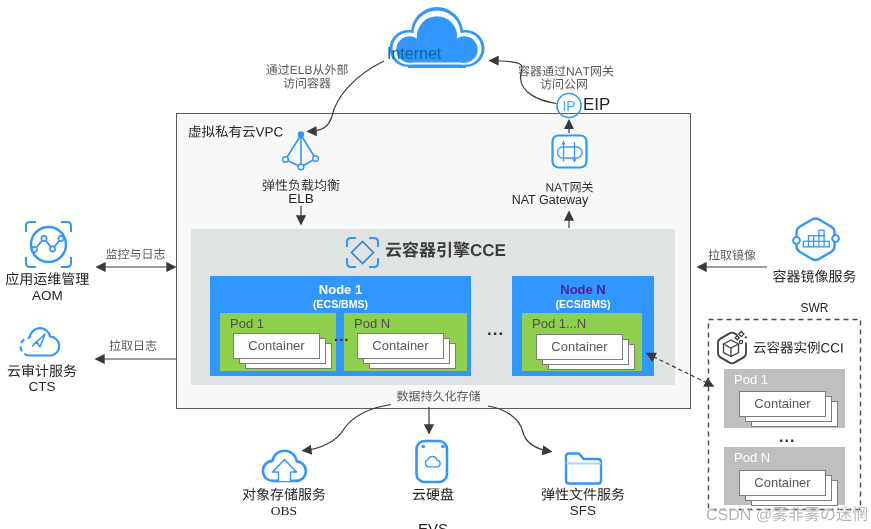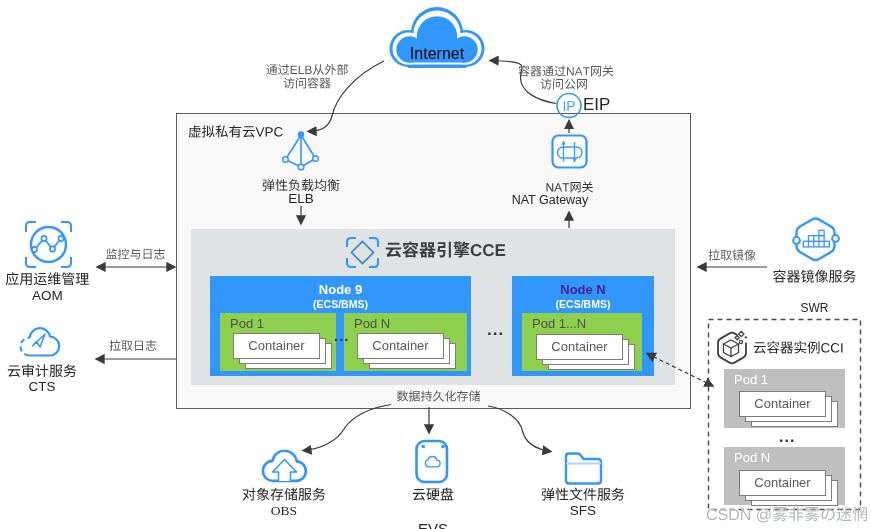--- a/index.html
+++ b/index.html
@@ -15,21 +15,21 @@
   .dots{position:absolute;color:#333;font-weight:bold;font-size:15px;letter-spacing:1px;}
 </style>
 </head>
 <body>
 
 <div class="abs" style="left:176px;top:113px;width:513px;height:294px;border:1px solid #5c5c5c;background:#f8f8f8;"></div>
 
 <div class="abs" style="left:191px;top:229px;width:484px;height:156px;background:#dfe3e4;"></div>
 
 <div class="abs" style="left:210px;top:276px;width:261px;height:100px;background:#3297fd;">
-  <div style="text-align:center;color:#fff;font-weight:bold;font-size:13px;margin-top:6px;">Node 9</div>
+  <div style="text-align:center;color:#fff;font-weight:bold;font-size:13px;margin-top:6px;">Node 1</div>
   <div style="text-align:center;color:#fff;font-weight:bold;font-size:10.5px;margin-top:1px;">(ECS/BMS)</div>
 </div>
 <div class="abs" style="left:220px;top:313px;width:116px;height:58px;background:#8ed04e;">
   <div style="margin:3px 0 0 10px;font-size:13px;color:#4f4f4f;">Pod 1</div>
 </div>
 <div class="abs" style="left:344px;top:313px;width:123px;height:58px;background:#8ed04e;">
   <div style="margin:3px 0 0 10px;font-size:13px;color:#4f4f4f;">Pod N</div>
 </div>
 <div class="dots" style="left:334px;top:327px;">...</div>
 <div class="stack" style="left:233px;top:333px;">
@@ -224,13 +224,13 @@
 <path transform="translate(242.0,499.5)" fill="#262626" d="M7.0 -5.5C7.7 -4.5 8.3 -3.2 8.5 -2.4L9.5 -2.8C9.2 -3.7 8.6 -4.9 7.9 -5.9ZM1.3 -6.3C2.1 -5.6 3.0 -4.7 3.9 -3.7C3.0 -1.9 1.9 -0.6 0.6 0.2C0.9 0.4 1.2 0.8 1.4 1.1C2.7 0.2 3.8 -1.1 4.6 -2.8C5.2 -2.1 5.8 -1.3 6.1 -0.7L6.9 -1.5C6.5 -2.2 5.9 -3.1 5.1 -3.9C5.7 -5.5 6.2 -7.5 6.4 -9.7L5.8 -9.9L5.6 -9.9H1.0V-8.9H5.3C5.1 -7.4 4.7 -6.0 4.3 -4.8C3.6 -5.6 2.8 -6.3 2.0 -7.0ZM10.7 -11.8V-8.4H6.7V-7.4H10.7V-0.3C10.7 -0.1 10.6 0.0 10.4 0.0C10.1 0.0 9.4 0.0 8.5 0.0C8.6 0.3 8.8 0.8 8.8 1.1C10.0 1.1 10.7 1.1 11.1 0.9C11.6 0.7 11.7 0.4 11.7 -0.3V-7.4H13.4V-8.4H11.7V-11.8Z M18.8 -11.8C18.0 -10.7 16.6 -9.3 14.7 -8.3C15.0 -8.1 15.3 -7.8 15.4 -7.5C15.7 -7.7 16.0 -7.9 16.2 -8.1V-5.8H18.6C17.5 -5.1 16.3 -4.6 14.9 -4.3C15.1 -4.1 15.3 -3.8 15.4 -3.6C16.8 -3.9 18.1 -4.5 19.2 -5.2C19.6 -4.9 19.9 -4.7 20.2 -4.5C19.0 -3.6 17.0 -2.8 15.4 -2.5C15.6 -2.3 15.8 -2.0 16.0 -1.7C17.5 -2.2 19.4 -3.0 20.7 -3.9C20.9 -3.7 21.1 -3.4 21.3 -3.2C19.9 -2.0 17.3 -0.9 15.2 -0.4C15.4 -0.2 15.7 0.1 15.8 0.4C17.7 -0.2 20.1 -1.2 21.6 -2.4C22.0 -1.4 21.8 -0.5 21.3 -0.2C21.0 0.0 20.7 0.0 20.3 0.0C20.0 0.0 19.5 0.0 19.0 -0.0C19.1 0.3 19.2 0.7 19.2 1.0C19.7 1.0 20.1 1.0 20.5 1.0C21.1 1.0 21.5 0.9 22.0 0.6C22.9 -0.0 23.2 -1.5 22.5 -3.0L23.2 -3.3C23.8 -2.0 25.0 -0.4 26.6 0.4C26.8 0.1 27.1 -0.3 27.3 -0.5C25.8 -1.2 24.7 -2.5 24.1 -3.8C24.8 -4.1 25.5 -4.5 26.1 -4.9L25.2 -5.5C24.4 -5.0 23.1 -4.2 22.1 -3.7C21.6 -4.4 20.9 -5.1 19.9 -5.7L20.0 -5.8H25.9V-8.9H22.1C22.6 -9.4 23.0 -9.9 23.2 -10.4L22.5 -10.9L22.4 -10.8H19.3C19.5 -11.1 19.7 -11.3 19.9 -11.6ZM18.5 -10.0H21.8C21.5 -9.6 21.2 -9.2 20.9 -8.9H17.4C17.8 -9.3 18.2 -9.6 18.5 -10.0ZM17.2 -8.1H20.9C20.6 -7.5 20.2 -7.0 19.7 -6.6H17.2ZM21.9 -8.1H24.9V-6.6H20.9C21.3 -7.0 21.6 -7.5 21.9 -8.1Z M36.6 -4.9V-3.7H32.7V-2.7H36.6V-0.1C36.6 0.1 36.5 0.1 36.3 0.1C36.0 0.1 35.2 0.1 34.3 0.1C34.4 0.4 34.6 0.8 34.6 1.1C35.8 1.1 36.6 1.1 37.1 1.0C37.5 0.8 37.6 0.5 37.6 -0.1V-2.7H41.4V-3.7H37.6V-4.5C38.7 -5.2 39.8 -6.0 40.5 -6.9L39.8 -7.4L39.6 -7.4H33.9V-6.4H38.7C38.1 -5.8 37.3 -5.2 36.6 -4.9ZM33.4 -11.8C33.2 -11.2 33.0 -10.5 32.8 -9.9H28.9V-8.9H32.4C31.4 -7.0 30.1 -5.2 28.4 -4.0C28.6 -3.7 28.9 -3.3 29.0 -3.0C29.6 -3.5 30.1 -3.9 30.6 -4.5V1.1H31.7V-5.8C32.4 -6.7 33.0 -7.8 33.5 -8.9H41.1V-9.9H33.9C34.1 -10.4 34.3 -11.0 34.5 -11.5Z M46.1 -10.5C46.7 -9.9 47.3 -9.0 47.6 -8.5L48.4 -9.0C48.1 -9.6 47.4 -10.4 46.8 -11.0ZM48.6 -7.5V-6.6H51.3C50.3 -5.6 49.3 -4.8 48.2 -4.1C48.4 -3.9 48.7 -3.5 48.9 -3.3C49.2 -3.6 49.6 -3.8 49.9 -4.0V1.1H50.8V0.4H53.9V1.0H54.8V-5.1H51.1C51.6 -5.5 52.1 -6.0 52.5 -6.6H55.4V-7.5H53.3C54.1 -8.6 54.8 -9.8 55.3 -11.0L54.4 -11.3C54.1 -10.7 53.8 -10.0 53.4 -9.4V-10.2H51.8V-11.8H50.8V-10.2H49.0V-9.3H50.8V-7.5ZM51.8 -9.3H53.3C53.0 -8.7 52.6 -8.1 52.1 -7.5H51.8ZM50.8 -2.0H53.9V-0.5H50.8ZM50.8 -2.8V-4.2H53.9V-2.8ZM46.8 0.6C47.0 0.4 47.4 0.1 49.4 -1.1C49.3 -1.3 49.2 -1.7 49.1 -1.9L47.8 -1.1V-7.3H45.5V-6.3H46.8V-1.3C46.8 -0.7 46.5 -0.4 46.3 -0.3C46.5 -0.1 46.8 0.4 46.8 0.6ZM45.0 -11.8C44.4 -9.6 43.5 -7.5 42.4 -6.1C42.5 -5.8 42.8 -5.3 42.9 -5.1C43.2 -5.6 43.6 -6.1 43.9 -6.7V1.1H44.9V-8.6C45.3 -9.6 45.6 -10.6 45.9 -11.5Z M57.5 -11.2V-6.2C57.5 -4.1 57.4 -1.3 56.5 0.6C56.7 0.7 57.1 1.0 57.3 1.1C58.0 -0.2 58.3 -2.0 58.4 -3.6H60.6V-0.2C60.6 0.1 60.5 0.1 60.3 0.1C60.2 0.1 59.6 0.1 58.9 0.1C59.1 0.4 59.2 0.9 59.2 1.1C60.2 1.1 60.7 1.1 61.1 0.9C61.5 0.8 61.6 0.4 61.6 -0.1V-11.2ZM58.5 -10.3H60.6V-8.0H58.5ZM58.5 -7.0H60.6V-4.6H58.4C58.5 -5.2 58.5 -5.7 58.5 -6.2ZM68.0 -5.5C67.7 -4.3 67.2 -3.2 66.6 -2.3C66.0 -3.3 65.5 -4.3 65.1 -5.5ZM62.8 -11.2V1.1H63.8V-5.5H64.2C64.6 -4.0 65.2 -2.7 66.0 -1.5C65.4 -0.8 64.6 -0.2 63.9 0.3C64.1 0.4 64.4 0.8 64.5 1.0C65.3 0.6 66.0 -0.0 66.6 -0.8C67.3 0.0 68.0 0.7 68.9 1.1C69.1 0.9 69.4 0.5 69.6 0.3C68.7 -0.1 67.9 -0.7 67.2 -1.5C68.1 -2.8 68.8 -4.4 69.2 -6.3L68.6 -6.5L68.4 -6.4H63.8V-10.2H67.7V-8.5C67.7 -8.3 67.7 -8.3 67.5 -8.3C67.3 -8.3 66.5 -8.3 65.7 -8.3C65.8 -8.0 66.0 -7.7 66.0 -7.4C67.1 -7.4 67.8 -7.4 68.2 -7.5C68.7 -7.7 68.8 -8.0 68.8 -8.5V-11.2Z M76.2 -5.3C76.2 -4.8 76.1 -4.4 76.0 -3.9H71.8V-3.0H75.7C74.8 -1.2 73.3 -0.3 70.8 0.2C71.0 0.4 71.3 0.9 71.4 1.1C74.1 0.4 75.9 -0.7 76.8 -3.0H81.0C80.8 -1.2 80.5 -0.3 80.2 -0.1C80.0 0.1 79.9 0.1 79.6 0.1C79.2 0.1 78.3 0.1 77.4 -0.0C77.6 0.3 77.8 0.6 77.8 0.9C78.6 1.0 79.5 1.0 79.9 1.0C80.4 0.9 80.7 0.9 81.0 0.6C81.5 0.1 81.8 -0.9 82.1 -3.5C82.2 -3.6 82.2 -3.9 82.2 -3.9H77.1C77.2 -4.4 77.3 -4.8 77.3 -5.2ZM80.4 -9.4C79.6 -8.6 78.5 -7.9 77.1 -7.4C76.0 -7.9 75.1 -8.5 74.5 -9.2L74.7 -9.4ZM75.3 -11.8C74.6 -10.6 73.2 -9.1 71.3 -8.1C71.5 -7.9 71.8 -7.6 71.9 -7.3C72.6 -7.7 73.3 -8.2 73.8 -8.6C74.4 -8.0 75.1 -7.4 75.9 -7.0C74.3 -6.4 72.4 -6.1 70.6 -5.9C70.8 -5.7 71.0 -5.3 71.1 -5.0C73.1 -5.2 75.2 -5.7 77.1 -6.4C78.7 -5.7 80.7 -5.3 82.9 -5.2C83.0 -5.5 83.2 -5.9 83.5 -6.1C81.6 -6.2 79.8 -6.5 78.4 -6.9C79.9 -7.7 81.2 -8.7 82.1 -9.9L81.4 -10.4L81.3 -10.3H75.6C75.9 -10.7 76.2 -11.1 76.4 -11.6Z"></path>
 <path transform="translate(412.0,499.5)" fill="#262626" d="M2.3 -10.6V-9.6H11.8V-10.6ZM2.0 0.6C2.5 0.4 3.4 0.3 11.1 -0.3C11.4 0.2 11.7 0.7 11.9 1.2L12.9 0.6C12.2 -0.7 10.8 -2.8 9.6 -4.4L8.7 -3.9C9.2 -3.1 9.9 -2.2 10.4 -1.3L3.4 -0.8C4.5 -2.1 5.7 -3.9 6.6 -5.6H13.2V-6.7H0.8V-5.6H5.1C4.2 -3.8 3.1 -2.1 2.7 -1.6C2.2 -1.0 1.9 -0.6 1.6 -0.6C1.7 -0.2 1.9 0.4 2.0 0.6Z M20.0 -8.9V-3.6H22.9C22.8 -2.9 22.6 -2.2 22.1 -1.6C21.6 -2.0 21.2 -2.6 20.9 -3.2L20.0 -3.0C20.4 -2.1 20.9 -1.5 21.5 -0.9C21.0 -0.4 20.2 0.0 19.0 0.3C19.2 0.5 19.5 0.9 19.7 1.1C20.8 0.8 21.7 0.3 22.3 -0.3C23.5 0.4 25.0 0.9 26.9 1.1C27.1 0.9 27.3 0.5 27.5 0.2C25.6 0.1 24.1 -0.4 22.9 -1.1C23.5 -1.8 23.7 -2.7 23.9 -3.6H27.0V-8.9H23.9V-10.2H27.3V-11.1H19.7V-10.2H22.9V-8.9ZM21.0 -5.8H22.9V-5.1L22.9 -4.4H21.0ZM23.9 -4.4 23.9 -5.1V-5.8H26.1V-4.4ZM21.0 -8.0H22.9V-6.6H21.0ZM23.9 -8.0H26.1V-6.6H23.9ZM14.7 -11.0V-10.1H16.5C16.1 -7.9 15.4 -5.9 14.4 -4.6C14.6 -4.3 14.9 -3.7 14.9 -3.4C15.2 -3.8 15.4 -4.2 15.7 -4.6V0.5H16.6V-0.6H19.3V-6.7H16.6C17.0 -7.8 17.2 -8.9 17.5 -10.1H19.4V-11.0ZM16.6 -5.8H18.4V-1.6H16.6Z M33.5 -6.0C34.2 -5.6 35.2 -4.9 35.7 -4.5L36.2 -5.2C35.8 -5.6 34.8 -6.2 34.0 -6.6ZM34.5 -11.9C34.4 -11.6 34.2 -11.1 34.0 -10.7H31.0V-8.2L31.0 -7.7H28.7V-6.8H30.8C30.6 -5.9 30.1 -5.1 29.0 -4.4C29.3 -4.2 29.7 -3.8 29.8 -3.6C31.1 -4.5 31.7 -5.6 31.9 -6.8H38.4V-5.1C38.4 -5.0 38.3 -4.9 38.1 -4.9C37.9 -4.9 37.3 -4.9 36.6 -4.9C36.8 -4.7 36.9 -4.3 37.0 -4.0C37.9 -4.0 38.5 -4.0 38.9 -4.2C39.3 -4.3 39.4 -4.6 39.4 -5.1V-6.8H41.4V-7.7H39.4V-10.7H35.2L35.6 -11.7ZM33.6 -9.1C34.3 -8.7 35.2 -8.1 35.6 -7.7H32.0L32.0 -8.2V-9.8H38.4V-7.7H35.7L36.2 -8.3C35.7 -8.8 34.8 -9.3 34.1 -9.7ZM30.2 -3.7V-0.2H28.6V0.7H41.4V-0.2H39.8V-3.7ZM31.2 -0.2V-2.8H33.1V-0.2ZM34.0 -0.2V-2.8H35.9V-0.2ZM36.9 -0.2V-2.8H38.8V-0.2Z"></path>
 <path transform="translate(541.0,499.5)" fill="#262626" d="M6.4 -11.3C6.9 -10.6 7.5 -9.6 7.7 -9.0L8.6 -9.5C8.3 -10.1 7.8 -11.0 7.2 -11.6ZM1.0 -8.0C1.0 -6.7 1.0 -5.0 0.9 -3.9H3.7C3.6 -1.3 3.4 -0.3 3.2 -0.1C3.1 0.1 2.9 0.1 2.7 0.1C2.4 0.1 1.8 0.1 1.1 0.0C1.2 0.3 1.4 0.7 1.4 1.0C2.1 1.1 2.7 1.1 3.1 1.1C3.5 1.0 3.8 0.9 4.0 0.6C4.4 0.2 4.6 -1.1 4.7 -4.4C4.8 -4.5 4.8 -4.8 4.8 -4.8H1.8L1.9 -7.1H4.7V-11.1H0.8V-10.2H3.7V-8.0ZM6.7 -5.8H8.7V-4.5H6.7ZM9.8 -5.8H11.8V-4.5H9.8ZM6.7 -7.9H8.7V-6.6H6.7ZM9.8 -7.9H11.8V-6.6H9.8ZM5.0 -2.4V-1.5H8.7V1.1H9.8V-1.5H13.4V-2.4H9.8V-3.6H12.9V-8.8H10.8C11.3 -9.5 11.9 -10.5 12.3 -11.4L11.3 -11.7C10.9 -10.8 10.2 -9.6 9.7 -8.8H5.8V-3.6H8.7V-2.4Z M16.4 -11.8V1.1H17.5V-11.8ZM15.1 -9.1C15.0 -8.0 14.8 -6.4 14.4 -5.5L15.2 -5.2C15.6 -6.2 15.8 -7.8 15.9 -9.0ZM17.6 -9.2C18.0 -8.4 18.4 -7.4 18.5 -6.8L19.3 -7.2C19.2 -7.8 18.7 -8.8 18.3 -9.5ZM18.7 -0.4V0.6H27.3V-0.4H23.8V-3.9H26.6V-4.9H23.8V-7.8H27.0V-8.8H23.8V-11.7H22.7V-8.8H21.0C21.1 -9.5 21.3 -10.2 21.4 -10.9L20.4 -11.1C20.1 -9.2 19.5 -7.3 18.7 -6.1C19.0 -6.0 19.5 -5.7 19.7 -5.6C20.0 -6.2 20.4 -6.9 20.6 -7.8H22.7V-4.9H19.7V-3.9H22.7V-0.4Z M33.9 -11.5C34.3 -10.8 34.8 -9.9 35.0 -9.3L36.1 -9.7C35.9 -10.3 35.4 -11.2 35.0 -11.9ZM28.7 -9.3V-8.3H30.9C31.7 -6.1 32.8 -4.3 34.3 -2.8C32.7 -1.5 30.8 -0.6 28.5 0.1C28.7 0.4 29.1 0.8 29.2 1.1C31.5 0.3 33.4 -0.7 35.0 -2.0C36.6 -0.6 38.5 0.4 40.8 1.0C41.0 0.7 41.3 0.3 41.5 0.1C39.3 -0.5 37.4 -1.5 35.8 -2.8C37.3 -4.3 38.3 -6.0 39.1 -8.3H41.4V-9.3ZM35.1 -3.5C33.7 -4.9 32.7 -6.5 32.0 -8.3H38.0C37.3 -6.4 36.3 -4.8 35.1 -3.5Z M46.4 -4.8V-3.8H50.5V1.1H51.5V-3.8H55.3V-4.8H51.5V-7.9H54.7V-8.9H51.5V-11.6H50.5V-8.9H48.6C48.8 -9.5 48.9 -10.2 49.1 -10.8L48.0 -11.1C47.7 -9.2 47.1 -7.4 46.3 -6.3C46.6 -6.1 47.0 -5.9 47.2 -5.7C47.6 -6.3 48.0 -7.1 48.2 -7.9H50.5V-4.8ZM45.8 -11.7C45.0 -9.6 43.8 -7.5 42.4 -6.1C42.6 -5.9 42.9 -5.3 43.0 -5.1C43.5 -5.6 43.9 -6.1 44.3 -6.7V1.1H45.3V-8.4C45.9 -9.3 46.4 -10.4 46.7 -11.4Z M57.5 -11.2V-6.2C57.5 -4.1 57.4 -1.3 56.5 0.6C56.7 0.7 57.1 1.0 57.3 1.1C58.0 -0.2 58.3 -2.0 58.4 -3.6H60.6V-0.2C60.6 0.1 60.5 0.1 60.3 0.1C60.2 0.1 59.6 0.1 58.9 0.1C59.1 0.4 59.2 0.9 59.2 1.1C60.2 1.1 60.7 1.1 61.1 0.9C61.5 0.8 61.6 0.4 61.6 -0.1V-11.2ZM58.5 -10.3H60.6V-8.0H58.5ZM58.5 -7.0H60.6V-4.6H58.4C58.5 -5.2 58.5 -5.7 58.5 -6.2ZM68.0 -5.5C67.7 -4.3 67.2 -3.2 66.6 -2.3C66.0 -3.3 65.5 -4.3 65.1 -5.5ZM62.8 -11.2V1.1H63.8V-5.5H64.2C64.6 -4.0 65.2 -2.7 66.0 -1.5C65.4 -0.8 64.6 -0.2 63.9 0.3C64.1 0.4 64.4 0.8 64.5 1.0C65.3 0.6 66.0 -0.0 66.6 -0.8C67.3 0.0 68.0 0.7 68.9 1.1C69.1 0.9 69.4 0.5 69.6 0.3C68.7 -0.1 67.9 -0.7 67.2 -1.5C68.1 -2.8 68.8 -4.4 69.2 -6.3L68.6 -6.5L68.4 -6.4H63.8V-10.2H67.7V-8.5C67.7 -8.3 67.7 -8.3 67.5 -8.3C67.3 -8.3 66.5 -8.3 65.7 -8.3C65.8 -8.0 66.0 -7.7 66.0 -7.4C67.1 -7.4 67.8 -7.4 68.2 -7.5C68.7 -7.7 68.8 -8.0 68.8 -8.5V-11.2Z M76.2 -5.3C76.2 -4.8 76.1 -4.4 76.0 -3.9H71.8V-3.0H75.7C74.8 -1.2 73.3 -0.3 70.8 0.2C71.0 0.4 71.3 0.9 71.4 1.1C74.1 0.4 75.9 -0.7 76.8 -3.0H81.0C80.8 -1.2 80.5 -0.3 80.2 -0.1C80.0 0.1 79.9 0.1 79.6 0.1C79.2 0.1 78.3 0.1 77.4 -0.0C77.6 0.3 77.8 0.6 77.8 0.9C78.6 1.0 79.5 1.0 79.9 1.0C80.4 0.9 80.7 0.9 81.0 0.6C81.5 0.1 81.8 -0.9 82.1 -3.5C82.2 -3.6 82.2 -3.9 82.2 -3.9H77.1C77.2 -4.4 77.3 -4.8 77.3 -5.2ZM80.4 -9.4C79.6 -8.6 78.5 -7.9 77.1 -7.4C76.0 -7.9 75.1 -8.5 74.5 -9.2L74.7 -9.4ZM75.3 -11.8C74.6 -10.6 73.2 -9.1 71.3 -8.1C71.5 -7.9 71.8 -7.6 71.9 -7.3C72.6 -7.7 73.3 -8.2 73.8 -8.6C74.4 -8.0 75.1 -7.4 75.9 -7.0C74.3 -6.4 72.4 -6.1 70.6 -5.9C70.8 -5.7 71.0 -5.3 71.1 -5.0C73.1 -5.2 75.2 -5.7 77.1 -6.4C78.7 -5.7 80.7 -5.3 82.9 -5.2C83.0 -5.5 83.2 -5.9 83.5 -6.1C81.6 -6.2 79.8 -6.5 78.4 -6.9C79.9 -7.7 81.2 -8.7 82.1 -9.9L81.4 -10.4L81.3 -10.3H75.6C75.9 -10.7 76.2 -11.1 76.4 -11.6Z"></path>
 <path transform="translate(262.0,190)" fill="#333333" d="M5.9 -10.5C6.4 -9.8 6.9 -8.9 7.2 -8.4L8.0 -8.8C7.7 -9.4 7.2 -10.2 6.7 -10.8ZM0.9 -7.4C0.9 -6.2 0.9 -4.6 0.8 -3.6H3.5C3.3 -1.2 3.2 -0.3 3.0 -0.1C2.8 0.1 2.7 0.1 2.5 0.1C2.3 0.1 1.6 0.1 1.0 0.0C1.2 0.3 1.3 0.7 1.3 1.0C1.9 1.0 2.5 1.0 2.9 1.0C3.3 0.9 3.5 0.8 3.7 0.6C4.1 0.2 4.3 -1.0 4.4 -4.1C4.4 -4.2 4.4 -4.5 4.4 -4.5H1.7L1.8 -6.6H4.4V-10.3H0.8V-9.4H3.5V-7.4ZM6.3 -5.4H8.1V-4.1H6.3ZM9.1 -5.4H11.0V-4.1H9.1ZM6.3 -7.4H8.1V-6.1H6.3ZM9.1 -7.4H11.0V-6.1H9.1ZM4.6 -2.3V-1.4H8.1V1.0H9.1V-1.4H12.5V-2.3H9.1V-3.3H11.9V-8.2H10.0C10.5 -8.9 11.0 -9.8 11.4 -10.6L10.5 -10.9C10.1 -10.1 9.5 -8.9 9.0 -8.2H5.4V-3.3H8.1V-2.3Z M15.2 -10.9V1.0H16.2V-10.9ZM14.0 -8.4C13.9 -7.4 13.7 -6.0 13.4 -5.1L14.1 -4.8C14.5 -5.8 14.7 -7.3 14.8 -8.3ZM16.3 -8.5C16.7 -7.8 17.1 -6.9 17.2 -6.3L17.9 -6.7C17.8 -7.2 17.4 -8.1 17.0 -8.8ZM17.3 -0.4V0.6H25.3V-0.4H22.1V-3.6H24.7V-4.5H22.1V-7.2H25.0V-8.2H22.1V-10.9H21.1V-8.2H19.5C19.6 -8.8 19.8 -9.5 19.9 -10.2L19.0 -10.3C18.7 -8.6 18.1 -6.8 17.4 -5.7C17.6 -5.6 18.1 -5.3 18.3 -5.2C18.6 -5.8 18.9 -6.4 19.2 -7.2H21.1V-4.5H18.3V-3.6H21.1V-0.4Z M32.8 -1.2C34.5 -0.5 36.2 0.4 37.2 1.0L38.0 0.4C36.9 -0.3 35.1 -1.1 33.4 -1.8ZM32.1 -5.4C31.9 -2.1 31.4 -0.5 26.8 0.2C27.0 0.4 27.2 0.8 27.3 1.0C32.1 0.2 32.9 -1.7 33.1 -5.4ZM30.4 -8.9H33.8C33.5 -8.3 33.1 -7.7 32.7 -7.2H28.9C29.5 -7.7 30.0 -8.3 30.4 -8.9ZM30.5 -10.9C29.8 -9.5 28.5 -7.8 26.7 -6.6C26.9 -6.5 27.3 -6.1 27.4 -5.9C27.8 -6.2 28.2 -6.5 28.6 -6.9V-1.5H29.5V-6.3H35.7V-1.5H36.7V-7.2H33.8C34.3 -7.9 34.8 -8.7 35.2 -9.4L34.5 -9.8L34.4 -9.8H31.0C31.2 -10.1 31.4 -10.4 31.6 -10.7Z M48.6 -10.2C49.2 -9.7 49.9 -9.0 50.2 -8.5L50.9 -9.0C50.6 -9.5 49.9 -10.2 49.3 -10.6ZM49.9 -6.5C49.6 -5.3 49.1 -4.1 48.5 -3.0C48.2 -4.1 48.1 -5.6 48.0 -7.2H51.4V-8.0H47.9C47.9 -8.9 47.9 -9.9 47.9 -10.9H46.9C46.9 -9.9 46.9 -8.9 47.0 -8.0H43.8V-9.1H46.1V-9.9H43.8V-10.9H42.8V-9.9H40.4V-9.1H42.8V-8.0H39.7V-7.2H47.0C47.2 -5.1 47.4 -3.3 47.8 -1.9C47.2 -1.0 46.4 -0.2 45.6 0.4C45.8 0.6 46.1 0.9 46.3 1.1C47.0 0.5 47.6 -0.1 48.2 -0.8C48.6 0.3 49.3 0.9 50.1 0.9C51.0 0.9 51.4 0.3 51.5 -1.6C51.3 -1.7 50.9 -1.9 50.8 -2.1C50.7 -0.6 50.5 -0.0 50.2 -0.0C49.7 -0.0 49.2 -0.7 48.8 -1.8C49.7 -3.1 50.3 -4.6 50.8 -6.3ZM39.8 -1.2 39.9 -0.3 43.3 -0.6V1.0H44.2V-0.7L46.6 -1.0V-1.8L44.2 -1.6V-2.8H46.3V-3.6H44.2V-4.7H43.3V-3.6H41.5C41.8 -4.1 42.1 -4.5 42.4 -5.1H46.6V-5.9H42.7C42.9 -6.2 43.0 -6.6 43.2 -6.9L42.2 -7.2C42.1 -6.7 41.9 -6.3 41.7 -5.9H39.9V-5.1H41.4C41.2 -4.6 41.0 -4.3 40.9 -4.1C40.7 -3.8 40.5 -3.5 40.3 -3.5C40.4 -3.2 40.5 -2.8 40.6 -2.6C40.7 -2.7 41.1 -2.8 41.6 -2.8H43.3V-1.5Z M58.3 -6.0C59.1 -5.3 60.1 -4.4 60.6 -3.8L61.3 -4.5C60.7 -5.0 59.7 -5.9 58.9 -6.6ZM57.3 -1.5 57.7 -0.6C59.0 -1.4 60.8 -2.3 62.4 -3.3L62.2 -4.1C60.4 -3.1 58.5 -2.1 57.3 -1.5ZM59.4 -10.9C58.8 -9.2 57.8 -7.6 56.6 -6.5C56.8 -6.3 57.1 -5.9 57.3 -5.7C57.9 -6.3 58.5 -7.1 59.0 -7.9H63.2C63.0 -2.6 62.8 -0.5 62.4 -0.1C62.3 0.1 62.1 0.2 61.8 0.2C61.5 0.2 60.7 0.2 59.7 0.1C59.9 0.3 60.0 0.7 60.0 1.0C60.8 1.0 61.7 1.1 62.2 1.0C62.6 1.0 62.9 0.9 63.2 0.5C63.7 -0.2 63.9 -2.2 64.1 -8.3C64.1 -8.5 64.1 -8.8 64.1 -8.8H59.5C59.8 -9.4 60.1 -10.0 60.3 -10.6ZM52.5 -1.6 52.8 -0.6C54.1 -1.2 55.7 -2.1 57.2 -2.9L56.9 -3.7L55.1 -2.8V-6.9H56.7V-7.8H55.1V-10.8H54.2V-7.8H52.6V-6.9H54.2V-2.4C53.5 -2.1 52.9 -1.8 52.5 -1.6Z M67.6 -10.9C67.2 -10.1 66.3 -9.0 65.6 -8.3C65.7 -8.1 66.0 -7.7 66.1 -7.5C67.0 -8.3 67.9 -9.5 68.5 -10.6ZM74.5 -10.0V-9.1H77.2V-10.0ZM71.1 -3.3C71.0 -3.0 71.0 -2.8 71.0 -2.6H68.7V-1.8H70.7C70.4 -0.9 69.8 -0.2 68.5 0.3C68.7 0.4 68.9 0.7 69.0 0.9C70.3 0.5 71.0 -0.2 71.4 -1.2C72.2 -0.6 72.9 0.1 73.3 0.6L73.9 -0.0C73.5 -0.5 72.7 -1.2 72.0 -1.8H74.1V-2.6H71.8L71.9 -3.3ZM70.5 -9.0H72.0C71.9 -8.6 71.7 -8.2 71.5 -7.9H69.8C70.1 -8.3 70.3 -8.6 70.5 -9.0ZM67.8 -8.3C67.3 -7.0 66.3 -5.6 65.4 -4.6C65.6 -4.4 65.9 -4.0 66.0 -3.8C66.3 -4.1 66.6 -4.5 66.9 -4.9V1.0H67.8V-6.3C68.0 -6.6 68.2 -6.9 68.3 -7.2C68.5 -7.1 68.8 -6.9 69.0 -6.7L69.2 -6.9V-3.5H73.8V-7.9H72.4C72.7 -8.4 73.0 -9.0 73.2 -9.5L72.6 -9.9L72.4 -9.8H70.8C70.9 -10.1 71.0 -10.4 71.1 -10.7L70.3 -10.9C69.9 -9.8 69.3 -8.4 68.4 -7.4L68.7 -8.0ZM69.9 -5.4H71.1V-4.2H69.9ZM71.9 -5.4H73.0V-4.2H71.9ZM69.9 -7.1H71.1V-6.0H69.9ZM71.9 -7.1H73.0V-6.0H71.9ZM74.2 -6.8V-5.9H75.5V-0.1C75.5 0.0 75.5 0.1 75.3 0.1C75.2 0.1 74.7 0.1 74.2 0.1C74.3 0.4 74.4 0.7 74.5 1.0C75.2 1.0 75.7 1.0 76.0 0.8C76.3 0.7 76.4 0.4 76.4 -0.1V-5.9H77.5V-6.8Z"></path>
 <path transform="translate(545.5,191.5)" fill="#333333" d="M6.3 0.0 1.9 -7.0 2.0 -6.5 2.0 -5.5V0.0H1.0V-8.3H2.3L6.8 -1.2Q6.7 -2.3 6.7 -2.8V-8.3H7.7V0.0Z M15.5 0.0 14.6 -2.4H10.8L9.8 0.0H8.7L12.1 -8.3H13.3L16.6 0.0ZM12.7 -7.4 12.6 -7.2Q12.5 -6.8 12.2 -6.0L11.1 -3.3H14.2L13.2 -6.0Q13.0 -6.4 12.8 -6.9Z M20.9 -7.3V0.0H19.8V-7.3H16.9V-8.3H23.7V-7.3Z M26.3 -6.4C26.9 -5.8 27.5 -5.0 28.0 -4.2C27.5 -2.9 26.9 -1.9 26.1 -1.1C26.3 -0.9 26.6 -0.7 26.8 -0.6C27.5 -1.3 28.1 -2.3 28.5 -3.4C28.9 -2.9 29.3 -2.3 29.5 -1.9L30.1 -2.5C29.8 -3.0 29.4 -3.6 28.9 -4.3C29.2 -5.3 29.5 -6.4 29.7 -7.6L28.8 -7.7C28.7 -6.8 28.5 -5.9 28.3 -5.1C27.8 -5.8 27.3 -6.4 26.9 -6.9ZM29.8 -6.4C30.3 -5.8 30.9 -5.0 31.4 -4.2C31.0 -2.9 30.3 -1.8 29.4 -1.0C29.6 -0.9 30.0 -0.6 30.1 -0.5C30.9 -1.2 31.5 -2.2 32.0 -3.4C32.4 -2.7 32.7 -2.1 33.0 -1.5L33.6 -2.1C33.3 -2.7 32.9 -3.5 32.3 -4.3C32.6 -5.3 32.9 -6.4 33.1 -7.6L32.2 -7.7C32.1 -6.8 31.9 -5.9 31.7 -5.1C31.3 -5.7 30.8 -6.3 30.4 -6.9ZM25.1 -9.4V0.9H26.0V-8.5H34.1V-0.2C34.1 -0.0 34.0 0.0 33.8 0.0C33.5 0.1 32.7 0.1 32.0 0.0C32.1 0.3 32.2 0.7 32.3 0.9C33.4 0.9 34.0 0.9 34.4 0.8C34.8 0.6 35.0 0.3 35.0 -0.2V-9.4Z M38.7 -9.6C39.2 -9.0 39.7 -8.1 39.9 -7.5H37.5V-6.6H41.5V-5.2C41.5 -4.9 41.5 -4.7 41.5 -4.5H36.8V-3.6H41.3C40.9 -2.3 39.8 -0.9 36.6 0.2C36.8 0.4 37.1 0.7 37.2 0.9C40.3 -0.1 41.6 -1.5 42.2 -2.9C43.2 -1.1 44.7 0.3 46.9 0.9C47.0 0.6 47.3 0.2 47.5 0.0C45.3 -0.5 43.7 -1.8 42.8 -3.6H47.2V-4.5H42.5L42.6 -5.1V-6.6H46.6V-7.5H44.2C44.6 -8.2 45.1 -9.0 45.5 -9.7L44.5 -10.0C44.2 -9.3 43.7 -8.2 43.2 -7.5H39.9L40.7 -8.0C40.5 -8.5 40.0 -9.4 39.4 -10.0Z"></path>
 <path transform="translate(753.0,352.5)" fill="#262626" d="M2.2 -10.3V-9.2H11.4V-10.3ZM1.9 0.6C2.5 0.4 3.2 0.3 10.7 -0.3C11.0 0.2 11.3 0.7 11.5 1.1L12.5 0.6C11.8 -0.7 10.4 -2.7 9.3 -4.2L8.4 -3.7C8.9 -3.0 9.5 -2.1 10.1 -1.3L3.3 -0.8C4.4 -2.1 5.5 -3.7 6.4 -5.4H12.8V-6.5H0.8V-5.4H5.0C4.1 -3.7 3.0 -2.0 2.6 -1.5C2.1 -1.0 1.8 -0.6 1.5 -0.5C1.7 -0.2 1.8 0.4 1.9 0.6Z M18.0 -8.5C17.2 -7.5 15.9 -6.6 14.7 -6.0C14.9 -5.8 15.3 -5.4 15.4 -5.2C16.6 -5.9 18.0 -7.0 18.9 -8.2ZM21.4 -7.9C22.7 -7.2 24.2 -6.0 24.9 -5.2L25.6 -5.9C24.9 -6.7 23.3 -7.8 22.1 -8.5ZM20.2 -7.3C18.9 -5.3 16.5 -3.7 14.0 -2.7C14.2 -2.5 14.5 -2.2 14.7 -1.9C15.3 -2.2 15.9 -2.5 16.5 -2.8V1.1H17.5V0.6H23.0V1.0H24.0V-3.0C24.6 -2.6 25.2 -2.3 25.8 -2.1C25.9 -2.4 26.2 -2.7 26.5 -2.9C24.3 -3.8 22.3 -4.9 20.8 -6.6L21.1 -7.0ZM17.5 -0.3V-2.5H23.0V-0.3ZM17.5 -3.4C18.6 -4.1 19.5 -5.0 20.3 -5.9C21.2 -4.9 22.2 -4.1 23.2 -3.4ZM19.3 -11.2C19.5 -10.9 19.7 -10.5 19.9 -10.1H14.6V-7.6H15.6V-9.2H24.9V-7.6H25.9V-10.1H21.1C20.9 -10.5 20.6 -11.0 20.4 -11.4Z M29.6 -9.9H31.9V-8.0H29.6ZM35.4 -9.9H37.8V-8.0H35.4ZM35.3 -6.5C35.9 -6.3 36.5 -6.0 37.0 -5.7H33.1C33.4 -6.1 33.7 -6.5 33.9 -7.0L32.9 -7.2V-10.7H28.7V-7.1H32.8C32.6 -6.6 32.3 -6.1 31.9 -5.7H27.7V-4.8H31.0C30.1 -4.0 28.9 -3.2 27.4 -2.7C27.6 -2.5 27.9 -2.1 28.0 -1.9L28.7 -2.2V1.1H29.7V0.7H31.9V1.0H32.9V-3.1H30.3C31.1 -3.6 31.8 -4.2 32.3 -4.8H34.9C35.4 -4.1 36.2 -3.6 37.0 -3.1H34.5V1.1H35.4V0.7H37.8V1.0H38.8V-2.2L39.5 -2.0C39.6 -2.2 39.9 -2.6 40.1 -2.8C38.7 -3.2 37.1 -3.9 36.1 -4.8H39.8V-5.7H37.4L37.8 -6.1C37.4 -6.4 36.5 -6.8 35.8 -7.1ZM34.5 -10.7V-7.1H38.8V-10.7ZM29.7 -0.2V-2.2H31.9V-0.2ZM35.4 -0.2V-2.2H37.8V-0.2Z M47.8 -1.4C49.6 -0.8 51.4 0.2 52.4 1.0L53.1 0.2C51.9 -0.6 50.1 -1.5 48.2 -2.2ZM43.7 -7.5C44.5 -7.1 45.3 -6.4 45.7 -5.9L46.4 -6.7C46.0 -7.2 45.1 -7.8 44.3 -8.2ZM42.4 -5.4C43.2 -5.0 44.1 -4.3 44.5 -3.8L45.1 -4.6C44.7 -5.1 43.8 -5.7 43.0 -6.1ZM41.7 -9.8V-7.1H42.7V-8.9H51.8V-7.1H52.8V-9.8H48.2C48.0 -10.3 47.6 -10.9 47.3 -11.4L46.3 -11.1C46.5 -10.7 46.8 -10.2 47.0 -9.8ZM41.5 -3.5V-2.6H46.3C45.6 -1.3 44.2 -0.4 41.6 0.1C41.8 0.4 42.1 0.8 42.2 1.0C45.2 0.3 46.7 -0.8 47.5 -2.6H53.1V-3.5H47.8C48.2 -4.8 48.3 -6.3 48.3 -8.2H47.3C47.2 -6.3 47.2 -4.7 46.7 -3.5Z M63.3 -9.8V-2.2H64.2V-9.8ZM65.5 -11.3V-0.3C65.5 -0.1 65.4 -0.0 65.2 0.0C65.0 0.0 64.3 0.0 63.5 -0.0C63.6 0.3 63.8 0.7 63.8 1.0C64.8 1.0 65.5 1.0 65.9 0.8C66.3 0.6 66.5 0.3 66.5 -0.3V-11.3ZM58.8 -3.9C59.3 -3.6 59.9 -3.1 60.3 -2.7C59.6 -1.3 58.8 -0.3 57.8 0.3C58.1 0.5 58.4 0.9 58.5 1.1C60.6 -0.4 62.0 -3.2 62.4 -7.5L61.8 -7.6L61.7 -7.6H59.9C60.1 -8.3 60.3 -8.9 60.4 -9.6H62.7V-10.6H58.0V-9.6H59.4C59.0 -7.5 58.4 -5.5 57.4 -4.1C57.6 -4.0 58.0 -3.7 58.2 -3.5C58.8 -4.3 59.3 -5.4 59.7 -6.7H61.4C61.2 -5.5 61.0 -4.5 60.7 -3.6C60.3 -4.0 59.8 -4.3 59.4 -4.6ZM56.9 -11.3C56.3 -9.3 55.5 -7.4 54.4 -6.1C54.6 -5.9 54.9 -5.3 55.0 -5.1C55.3 -5.5 55.6 -6.0 55.9 -6.5V1.1H56.9V-8.5C57.2 -9.3 57.5 -10.2 57.8 -11.1Z M72.7 -8.4Q71.2 -8.4 70.3 -7.4Q69.5 -6.4 69.5 -4.7Q69.5 -3.0 70.4 -1.9Q71.3 -0.9 72.8 -0.9Q74.7 -0.9 75.7 -2.8L76.7 -2.3Q76.2 -1.1 75.1 -0.5Q74.1 0.1 72.7 0.1Q71.3 0.1 70.3 -0.5Q69.3 -1.0 68.7 -2.1Q68.2 -3.2 68.2 -4.7Q68.2 -6.9 69.4 -8.2Q70.6 -9.4 72.7 -9.4Q74.2 -9.4 75.2 -8.8Q76.2 -8.3 76.6 -7.1L75.5 -6.7Q75.1 -7.5 74.4 -8.0Q73.7 -8.4 72.7 -8.4Z M82.5 -8.4Q80.9 -8.4 80.1 -7.4Q79.2 -6.4 79.2 -4.7Q79.2 -3.0 80.1 -1.9Q81.0 -0.9 82.5 -0.9Q84.5 -0.9 85.5 -2.8L86.5 -2.3Q85.9 -1.1 84.9 -0.5Q83.8 0.1 82.5 0.1Q81.1 0.1 80.0 -0.5Q79.0 -1.0 78.5 -2.1Q77.9 -3.2 77.9 -4.7Q77.9 -6.9 79.1 -8.2Q80.3 -9.4 82.5 -9.4Q83.9 -9.4 84.9 -8.8Q85.9 -8.3 86.4 -7.1L85.2 -6.7Q84.9 -7.5 84.2 -8.0Q83.5 -8.4 82.5 -8.4Z M88.2 0.0V-9.3H89.5V0.0Z"></path>
 <path transform="translate(706.0,520)" fill="#b2b6b9" d="M6.2 -10.0Q4.4 -10.0 3.3 -8.8Q2.3 -7.6 2.3 -5.6Q2.3 -3.5 3.4 -2.3Q4.4 -1.1 6.2 -1.1Q8.6 -1.1 9.7 -3.4L10.9 -2.8Q10.3 -1.3 9.0 -0.6Q7.8 0.2 6.2 0.2Q4.5 0.2 3.3 -0.5Q2.1 -1.2 1.4 -2.5Q0.8 -3.8 0.8 -5.6Q0.8 -8.2 2.2 -9.7Q3.7 -11.2 6.2 -11.2Q7.9 -11.2 9.1 -10.5Q10.3 -9.8 10.8 -8.4L9.4 -8.0Q9.0 -8.9 8.2 -9.4Q7.4 -10.0 6.2 -10.0Z M21.5 -3.0Q21.5 -1.5 20.3 -0.7Q19.1 0.2 16.9 0.2Q12.9 0.2 12.3 -2.6L13.7 -2.9Q14.0 -1.9 14.8 -1.5Q15.6 -1.0 17.0 -1.0Q18.4 -1.0 19.2 -1.5Q20.0 -2.0 20.0 -3.0Q20.0 -3.5 19.8 -3.8Q19.5 -4.2 19.1 -4.4Q18.6 -4.6 18.0 -4.8Q17.4 -4.9 16.6 -5.1Q15.3 -5.4 14.7 -5.7Q14.0 -5.9 13.6 -6.3Q13.2 -6.7 13.0 -7.1Q12.8 -7.6 12.8 -8.2Q12.8 -9.6 13.9 -10.4Q15.0 -11.2 17.0 -11.2Q18.9 -11.2 19.8 -10.6Q20.8 -10.0 21.2 -8.6L19.8 -8.4Q19.5 -9.3 18.8 -9.7Q18.2 -10.0 17.0 -10.0Q15.6 -10.0 14.9 -9.6Q14.2 -9.2 14.2 -8.3Q14.2 -7.8 14.5 -7.5Q14.8 -7.1 15.3 -6.9Q15.8 -6.7 17.3 -6.3Q17.8 -6.2 18.3 -6.1Q18.8 -6.0 19.3 -5.8Q19.8 -5.6 20.2 -5.4Q20.6 -5.2 20.9 -4.9Q21.2 -4.5 21.3 -4.1Q21.5 -3.6 21.5 -3.0Z M33.0 -5.6Q33.0 -3.9 32.4 -2.6Q31.7 -1.4 30.5 -0.7Q29.2 0.0 27.7 0.0H23.5V-11.0H27.2Q30.0 -11.0 31.5 -9.6Q33.0 -8.2 33.0 -5.6ZM31.5 -5.6Q31.5 -7.7 30.4 -8.7Q29.3 -9.8 27.1 -9.8H25.0V-1.2H27.5Q28.7 -1.2 29.6 -1.7Q30.5 -2.3 31.0 -3.3Q31.5 -4.3 31.5 -5.6Z M42.2 0.0 36.3 -9.4 36.4 -8.6 36.4 -7.3V0.0H35.1V-11.0H36.8L42.8 -1.6Q42.7 -3.1 42.7 -3.8V-11.0H44.0V0.0Z M64.6 -5.9Q64.6 -4.4 64.2 -3.3Q63.7 -2.1 62.9 -1.5Q62.1 -0.8 61.1 -0.8Q60.4 -0.8 60.0 -1.2Q59.5 -1.5 59.5 -2.2L59.6 -2.7H59.5Q59.0 -1.8 58.2 -1.3Q57.5 -0.8 56.6 -0.8Q55.4 -0.8 54.7 -1.6Q54.0 -2.4 54.0 -3.8Q54.0 -5.1 54.5 -6.2Q55.0 -7.3 55.9 -8.0Q56.8 -8.6 57.9 -8.6Q59.6 -8.6 60.3 -7.2H60.3L60.6 -8.4H61.9L60.9 -4.5Q60.7 -3.2 60.7 -2.5Q60.7 -1.8 61.3 -1.8Q61.9 -1.8 62.4 -2.3Q63.0 -2.8 63.3 -3.8Q63.6 -4.7 63.6 -5.9Q63.6 -7.3 63.0 -8.4Q62.4 -9.4 61.2 -10.0Q60.1 -10.6 58.6 -10.6Q56.7 -10.6 55.2 -9.8Q53.8 -8.9 53.0 -7.4Q52.1 -5.8 52.1 -3.8Q52.1 -2.3 52.8 -1.2Q53.4 -0.0 54.5 0.6Q55.7 1.2 57.2 1.2Q58.4 1.2 59.5 0.9Q60.7 0.6 61.9 -0.1L62.4 0.8Q61.2 1.5 59.9 1.9Q58.6 2.2 57.2 2.2Q55.4 2.2 53.9 1.5Q52.5 0.7 51.8 -0.7Q51.0 -2.0 51.0 -3.8Q51.0 -6.0 52.0 -7.8Q53.0 -9.6 54.7 -10.6Q56.4 -11.6 58.6 -11.6Q60.5 -11.6 61.8 -10.9Q63.2 -10.2 63.9 -8.9Q64.6 -7.6 64.6 -5.9ZM59.9 -5.8Q59.9 -6.6 59.4 -7.1Q58.9 -7.6 58.0 -7.6Q57.2 -7.6 56.6 -7.1Q56.0 -6.6 55.6 -5.7Q55.3 -4.9 55.3 -3.8Q55.3 -2.9 55.7 -2.4Q56.0 -1.8 56.8 -1.8Q57.8 -1.8 58.6 -2.7Q59.4 -3.5 59.7 -4.7Q59.9 -5.4 59.9 -5.8Z M69.1 -10.0V-9.3H72.5V-10.0ZM75.4 -10.0V-9.3H78.9V-10.0ZM69.1 -8.6V-7.9H72.5V-8.6ZM75.4 -8.6V-7.9H78.9V-8.6ZM73.1 -3.2C73.0 -2.8 72.9 -2.4 72.8 -2.1H68.1V-1.2H72.2C71.3 -0.2 69.5 0.3 67.3 0.5C67.5 0.7 67.9 1.1 68.1 1.3C70.5 1.0 72.5 0.3 73.6 -1.2H78.1C78.0 -0.4 77.9 -0.0 77.7 0.1C77.6 0.2 77.4 0.3 77.1 0.3C76.9 0.3 76.0 0.2 75.2 0.2C75.4 0.4 75.5 0.8 75.5 1.1C76.4 1.2 77.2 1.2 77.6 1.2C78.0 1.1 78.3 1.1 78.6 0.8C78.9 0.5 79.1 -0.2 79.3 -1.7C79.3 -1.8 79.3 -2.1 79.3 -2.1H74.1C74.2 -2.4 74.2 -2.8 74.3 -3.2ZM77.6 -6.0C76.7 -5.4 75.4 -5.0 74.0 -4.7C72.6 -4.9 71.4 -5.3 70.6 -5.9L70.8 -6.0ZM71.2 -7.6C70.5 -6.8 69.2 -6.0 67.4 -5.4C67.6 -5.2 67.9 -4.8 68.0 -4.6C68.7 -4.8 69.3 -5.1 69.9 -5.4C70.5 -5.0 71.3 -4.6 72.2 -4.3C70.4 -4.0 68.4 -3.8 66.6 -3.7C66.8 -3.5 66.9 -3.1 67.0 -2.8C69.3 -2.9 71.7 -3.2 74.0 -3.8C76.1 -3.3 78.5 -3.1 81.0 -3.1C81.1 -3.3 81.3 -3.8 81.5 -4.0C79.6 -4.0 77.6 -4.1 75.9 -4.4C77.4 -4.9 78.7 -5.6 79.6 -6.4L79.0 -6.9L78.8 -6.8H71.8C72.0 -7.0 72.1 -7.2 72.3 -7.3ZM67.2 -11.4V-8.5H68.3V-10.6H73.4V-7.3H74.6V-10.6H79.6V-8.5H80.8V-11.4H74.6V-12.1H80.0V-13.0H68.1V-12.1H73.4V-11.4Z M91.3 -13.4V1.3H92.5V-2.6H97.4V-3.7H92.5V-6.3H96.7V-7.4H92.5V-9.8H97.1V-11.0H92.5V-13.4ZM82.9 -3.8V-2.6H87.7V1.3H88.9V-13.4H87.7V-11.0H83.3V-9.8H87.7V-7.4H83.5V-6.3H87.7V-3.8Z M101.1 -10.0V-9.3H104.5V-10.0ZM107.4 -10.0V-9.3H110.9V-10.0ZM101.1 -8.6V-7.9H104.5V-8.6ZM107.4 -8.6V-7.9H110.9V-8.6ZM105.1 -3.2C105.0 -2.8 104.9 -2.4 104.8 -2.1H100.1V-1.2H104.2C103.3 -0.2 101.5 0.3 99.3 0.5C99.5 0.7 99.9 1.1 100.1 1.3C102.5 1.0 104.5 0.3 105.6 -1.2H110.1C110.0 -0.4 109.9 -0.0 109.7 0.1C109.6 0.2 109.4 0.3 109.1 0.3C108.9 0.3 108.0 0.2 107.2 0.2C107.4 0.4 107.5 0.8 107.5 1.1C108.4 1.2 109.2 1.2 109.6 1.2C110.0 1.1 110.3 1.1 110.6 0.8C110.9 0.5 111.1 -0.2 111.3 -1.7C111.3 -1.8 111.3 -2.1 111.3 -2.1H106.1C106.2 -2.4 106.2 -2.8 106.3 -3.2ZM109.6 -6.0C108.7 -5.4 107.4 -5.0 106.0 -4.7C104.6 -4.9 103.4 -5.3 102.6 -5.9L102.8 -6.0ZM103.2 -7.6C102.5 -6.8 101.2 -6.0 99.4 -5.4C99.6 -5.2 99.9 -4.8 100.0 -4.6C100.7 -4.8 101.3 -5.1 101.9 -5.4C102.5 -5.0 103.3 -4.6 104.2 -4.3C102.4 -4.0 100.4 -3.8 98.6 -3.7C98.8 -3.5 98.9 -3.1 99.0 -2.8C101.3 -2.9 103.7 -3.2 106.0 -3.8C108.1 -3.3 110.5 -3.1 113.0 -3.1C113.1 -3.3 113.3 -3.8 113.5 -4.0C111.6 -4.0 109.6 -4.1 107.9 -4.4C109.4 -4.9 110.7 -5.6 111.6 -6.4L111.0 -6.9L110.8 -6.8H103.8C104.0 -7.0 104.1 -7.2 104.3 -7.3ZM99.2 -11.4V-8.5H100.3V-10.6H105.4V-7.3H106.6V-10.6H111.6V-8.5H112.8V-11.4H106.6V-12.1H112.0V-13.0H100.1V-12.1H105.4V-11.4Z M121.6 -10.3C121.5 -8.8 121.1 -7.3 120.7 -6.0C119.9 -3.2 119.1 -2.2 118.3 -2.2C117.6 -2.2 116.7 -3.1 116.7 -5.1C116.7 -7.3 118.6 -9.9 121.6 -10.3ZM123.0 -10.3C125.7 -10.1 127.2 -8.1 127.2 -5.6C127.2 -2.9 125.2 -1.4 123.2 -0.9C122.8 -0.8 122.3 -0.7 121.8 -0.7L122.6 0.5C126.3 0.0 128.6 -2.2 128.6 -5.6C128.6 -8.8 126.2 -11.5 122.4 -11.5C118.5 -11.5 115.4 -8.4 115.4 -5.0C115.4 -2.3 116.9 -0.7 118.3 -0.7C119.8 -0.7 121.0 -2.4 122.0 -5.7C122.5 -7.2 122.8 -8.8 123.0 -10.3Z M135.5 -12.3C136.1 -11.2 136.7 -9.9 137.0 -9.0L138.1 -9.5C137.8 -10.3 137.1 -11.6 136.5 -12.6ZM143.4 -12.8C143.0 -11.7 142.3 -10.3 141.7 -9.4L142.7 -9.0C143.3 -9.9 144.0 -11.2 144.6 -12.3ZM131.2 -12.6C132.0 -11.7 133.1 -10.5 133.5 -9.8L134.5 -10.5C134.0 -11.2 132.9 -12.4 132.1 -13.2ZM139.4 -13.3V-8.3H135.0V-7.2H138.7C137.7 -5.5 136.1 -3.7 134.7 -2.8C135.0 -2.5 135.4 -2.1 135.6 -1.8C136.9 -2.8 138.3 -4.6 139.4 -6.4V-0.9H140.5V-6.4C141.9 -4.9 143.5 -3.2 144.3 -2.1L145.2 -2.9C144.3 -4.0 142.6 -5.7 141.2 -7.2H145.0V-8.3H140.5V-13.3ZM134.0 -8.0H130.7V-6.9H132.8V-1.9C132.1 -1.6 131.3 -0.8 130.4 0.1L131.3 1.3C132.1 0.2 132.8 -0.8 133.4 -0.8C133.7 -0.8 134.2 -0.3 134.9 0.2C136.1 0.9 137.4 1.1 139.5 1.1C141.1 1.1 144.1 1.0 145.2 0.9C145.3 0.6 145.4 -0.1 145.6 -0.4C144.0 -0.2 141.5 -0.1 139.6 -0.1C137.7 -0.1 136.3 -0.2 135.2 -0.9C134.7 -1.2 134.3 -1.6 134.0 -1.8Z M154.2 -10.8C154.6 -10.1 154.9 -9.1 155.0 -8.5L155.9 -8.8C155.8 -9.4 155.4 -10.4 155.0 -11.1ZM148.6 -13.4V1.3H149.7V-13.4ZM147.3 -10.4C147.2 -9.1 146.9 -7.3 146.6 -6.2L147.4 -6.0C147.7 -7.2 148.0 -9.0 148.0 -10.3ZM149.9 -10.6C150.2 -9.6 150.6 -8.2 150.7 -7.4L151.5 -7.7C151.4 -8.5 151.0 -9.8 150.6 -10.8ZM151.9 -12.8V1.3H153.0V-11.7H159.8V-0.3C159.8 -0.0 159.7 0.1 159.4 0.1C159.2 0.1 158.4 0.1 157.4 0.1C157.6 0.4 157.8 0.9 157.8 1.2C159.1 1.2 159.8 1.2 160.3 1.0C160.8 0.8 160.9 0.4 160.9 -0.3V-12.8ZM155.5 -7.2C155.8 -6.8 156.1 -6.2 156.2 -5.8H153.6V-4.8H154.5V-1.7H158.8V-2.6H155.5V-4.8H159.1V-5.8H156.8L157.2 -6.0C157.1 -6.4 156.8 -7.0 156.4 -7.5H159.2V-8.4H157.5C157.9 -9.1 158.2 -10.1 158.6 -10.8L157.6 -11.2C157.4 -10.4 157.0 -9.2 156.6 -8.4H153.6V-7.5H156.3Z"></path>
 </g>
 </svg>
 
-<div class="abs" style="left:387px;top:45px;width:100px;text-align:center;color:#000000;font-size:16px;">Internet</div>
+<div class="abs" style="left:387px;top:45px;width:100px;text-align:left;color:#0369a1;font-size:16px;">Internet</div>
 
 </body></html>

